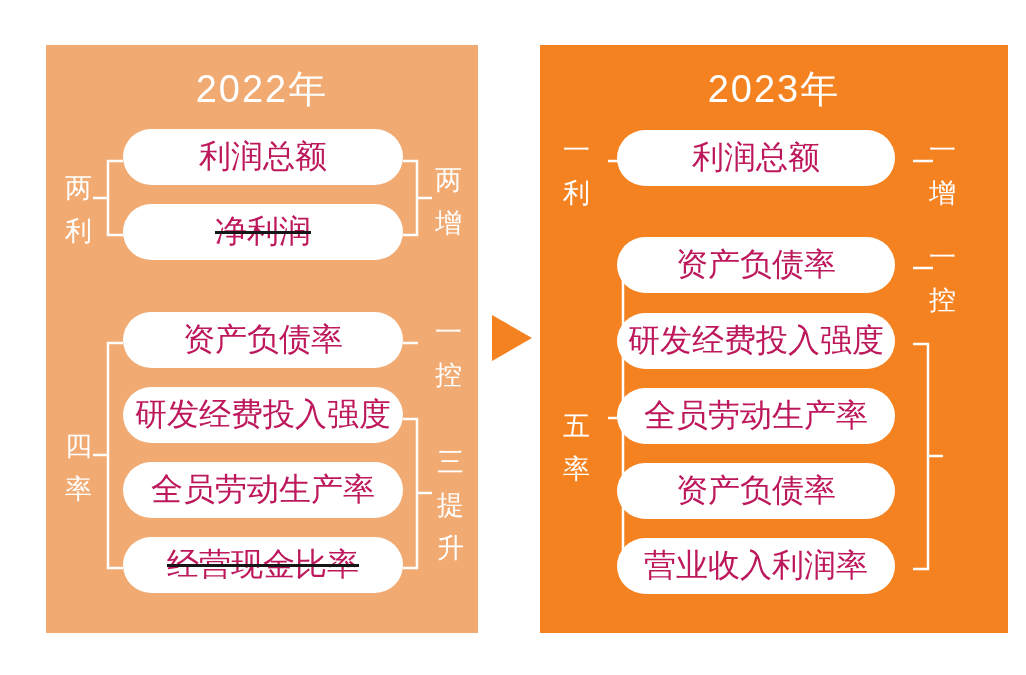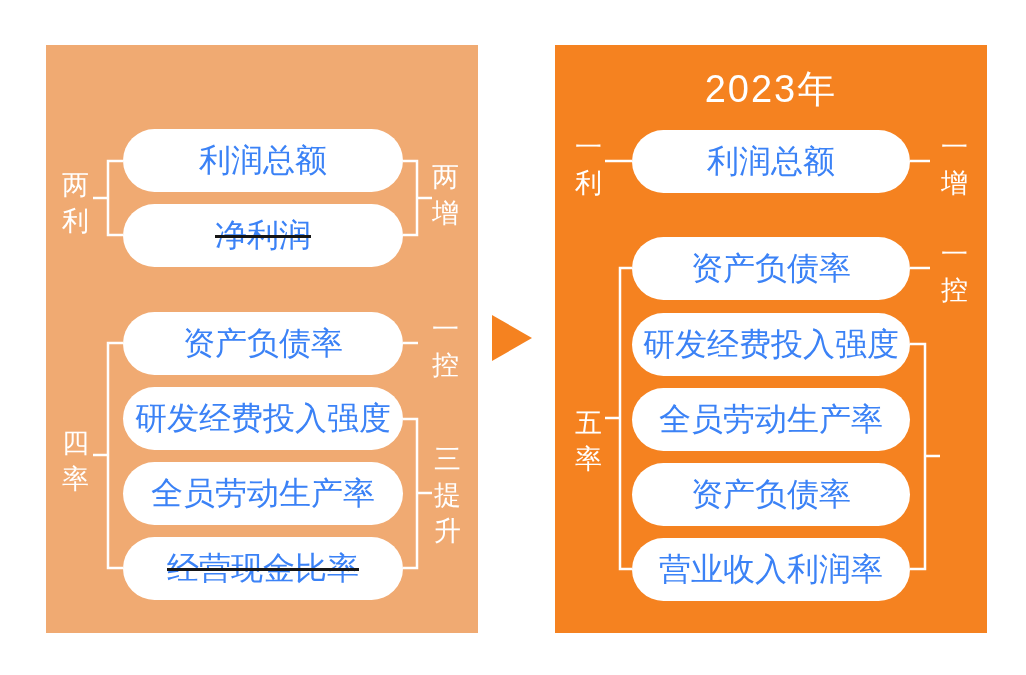--- a/index.html
+++ b/index.html
@@ -11,61 +11,61 @@
     overflow: hidden;
     font-family: "Liberation Sans", sans-serif;
   }
   .panel {
     position: absolute;
     top: 45px;
     width: 432px;
     height: 588px;
   }
   .panel-left  { left: 46px;  background: #F0AA72; }
-  .panel-right { left: 555px; background: #F58220; }
+  .panel-right { left: 540px; background: #F58220; padding-left: 36px; }
 
   .panel-title {
     position: absolute;
     top: 24px; left: 0; right: 0;
     text-align: center;
     color: #ffffff;
     font-size: 38px;
     line-height: 40px;
     letter-spacing: 2px;
     white-space: nowrap;
   }
 
   .pill {
     position: absolute;
     left: 77px;
     width: 280px;
-    height: 63px;
+    height: 56px;
     background: #ffffff;
     border-radius: 32px;
     display: flex;
     align-items: center;
     justify-content: center;
-    color: #3b82f6;
+    color: #be185d;
     font-size: 32px;
     white-space: nowrap;
   }
   .panel-right .pill { width: 278px; }
   .struck {
     text-decoration: line-through;
     text-decoration-thickness: 3px;
     text-decoration-color: #161616;
   }
 
   .vlabel {
     position: absolute;
     width: 30px;
     color: #ffffff;
     font-size: 27px;
-    line-height: 36px;
-    text-align: left;
+    line-height: 43px;
+    text-align: right;
     word-break: break-all;
   }
 
   .bracket-svg {
     position: absolute;
     left: 0; top: 0;
     width: 100%;
     height: 100%;
     pointer-events: none;
   }
@@ -96,20 +96,21 @@
       <path d="M47 153 H62"></path>
       <path d="M357 116 H371 V190 H357"></path>
       <path d="M371 153 H386"></path>
       <path d="M77 298 H62 V523 H77"></path>
       <path d="M47 410 H62"></path>
       <path d="M357 298 H372"></path>
       <path d="M357 374 H371 V523 H357"></path>
       <path d="M371 448 H386"></path>
     </svg>
 
+    <div class="panel-title">2022年</div>
 
     <div class="pill" style="top:84px">利润总额</div>
     <div class="pill struck" style="top:159px">净利润</div>
     <div class="pill" style="top:267px">资产负债率</div>
     <div class="pill" style="top:342px">研发经费投入强度</div>
     <div class="pill" style="top:417px">全员劳动生产率</div>
     <div class="pill struck" style="top:492px">经营现金比率</div>
 
     <div class="vlabel" style="left:16px;  top:122px">两利</div>
     <div class="vlabel" style="left:386px; top:114px">两增</div>

